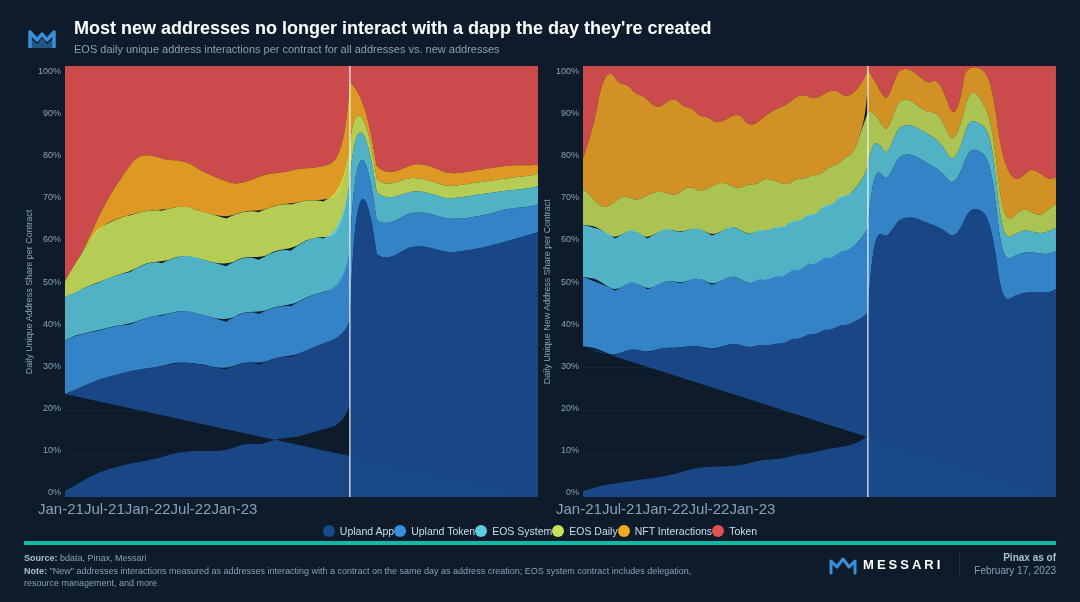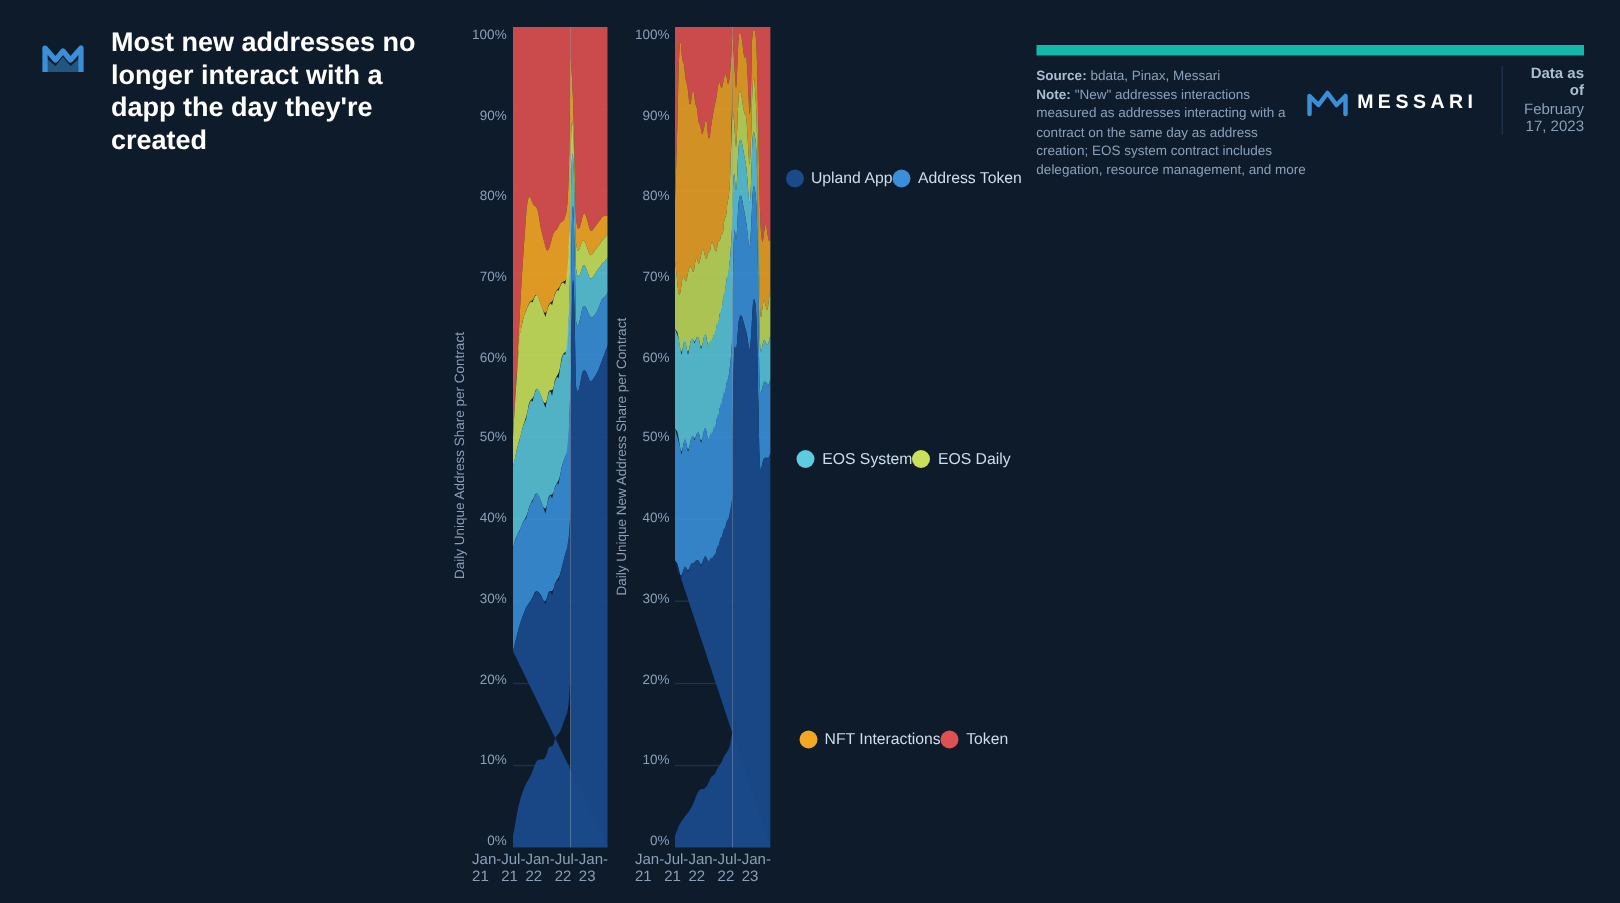--- a/index.html
+++ b/index.html
@@ -9,21 +9,21 @@
       background: #0d1b2a;
       font-family: 'Segoe UI', Arial, sans-serif;
       color: #ffffff;
       overflow: hidden;
     }
 
     .container {
       width: 1080px;
       height: 602px;
       display: flex;
-      flex-direction: row;
+      flex-direction: column;
       padding: 18px 24px 12px 24px;
     }
 
     .header {
       display: flex;
       align-items: flex-start;
       gap: 14px;
       margin-bottom: 10px;
     }
 
@@ -93,23 +93,23 @@
       position: relative;
     }
 
     .chart-svg-container svg {
       width: 100%;
       height: 100%;
     }
 
     .x-axis-labels {
       display: flex;
-      justify-content: center;
+      justify-content: flex-start;
       padding: 3px 0 0 0;
-      font-size: 10px;
+      font-size: 15px;
       color: #8aa0b8;
     }
 
     .legend {
       display: flex;
       justify-content: center;
       padding: 8px 0 4px 0;
       flex-wrap: wrap;
     }
 
@@ -125,23 +125,23 @@
       width: 12px;
       height: 12px;
       border-radius: 50%;
       flex-shrink: 0;
     }
 
     .footer {
       display: flex;
       justify-content: space-between;
       align-items: flex-start;
-      border-top: 7px solid #14b8a6;
+      border-top: 4px solid #14b8a6;
       padding-top: 7px;
-      margin-top: 12px;
+      margin-top: 0;
     }
 
     .footer-left {
       font-size: 9px;
       color: #8aa0b8;
       max-width: 680px;
       line-height: 1.4;
     }
 
     .footer-left strong {
@@ -193,20 +193,21 @@
 
   <div class="header">
 
     <svg class="logo" viewBox="0 0 36 36" fill="none">
       <rect width="36" height="36" fill="#0d1b2a"></rect>
       <path d="M6 28 L6 12 L13 20 L18 14 L23 20 L30 12 L30 28" stroke="#3a8fd8" stroke-width="3.5" fill="none" stroke-linejoin="round"></path>
       <path d="M6 28 L6 18 L13 24 L18 18 L23 24 L30 18 L30 28" fill="#3a8fd8" opacity="0.5"></path>
     </svg>
     <div class="header-text">
       <div class="title">Most new addresses no longer interact with a dapp the day they're created</div>
+      <div class="subtitle">EOS daily unique address interactions per contract for all addresses vs. new addresses</div>
     </div>
   </div>
 
   <div class="charts-row">
 
     <div class="chart-wrapper">
       <div class="chart-with-axes">
         <div class="y-axis-label">Daily Unique Address Share per Contract</div>
         <div class="chart-area">
 
@@ -367,21 +368,21 @@
     </div>
   </div>
 
   <div class="legend">
     <div class="legend-item">
       <div class="legend-dot" style="background:#1a4a8a;"></div>
       <span>Upland App</span>
     </div>
     <div class="legend-item">
       <div class="legend-dot" style="background:#3a8fd8;"></div>
-      <span>Address Token</span>
+      <span>Upland Token</span>
     </div>
     <div class="legend-item">
       <div class="legend-dot" style="background:#5ecce0;"></div>
       <span>EOS System</span>
     </div>
     <div class="legend-item">
       <div class="legend-dot" style="background:#c8e05a;"></div>
       <span>EOS Daily</span>
     </div>
     <div class="legend-item">
@@ -407,18 +408,18 @@
     </div>
     <div class="footer-right">
       <div class="messari-logo">
 
         <svg class="messari-logo-icon" viewBox="0 0 28 22" fill="none">
           <path d="M2 20 L2 8 L8 14 L14 6 L20 14 L26 8 L26 20" stroke="#3a8fd8" stroke-width="3" fill="none" stroke-linejoin="round" stroke-linecap="round"></path>
         </svg>
         <span class="messari-text">MESSARI</span>
       </div>
       <div class="data-as-of">
-        <strong>Data as of</strong>
+        <strong>Pinax as of</strong>
         <span>February 17, 2023</span>
       </div>
     </div>
   </div>
 </div>
 
 </body></html>

